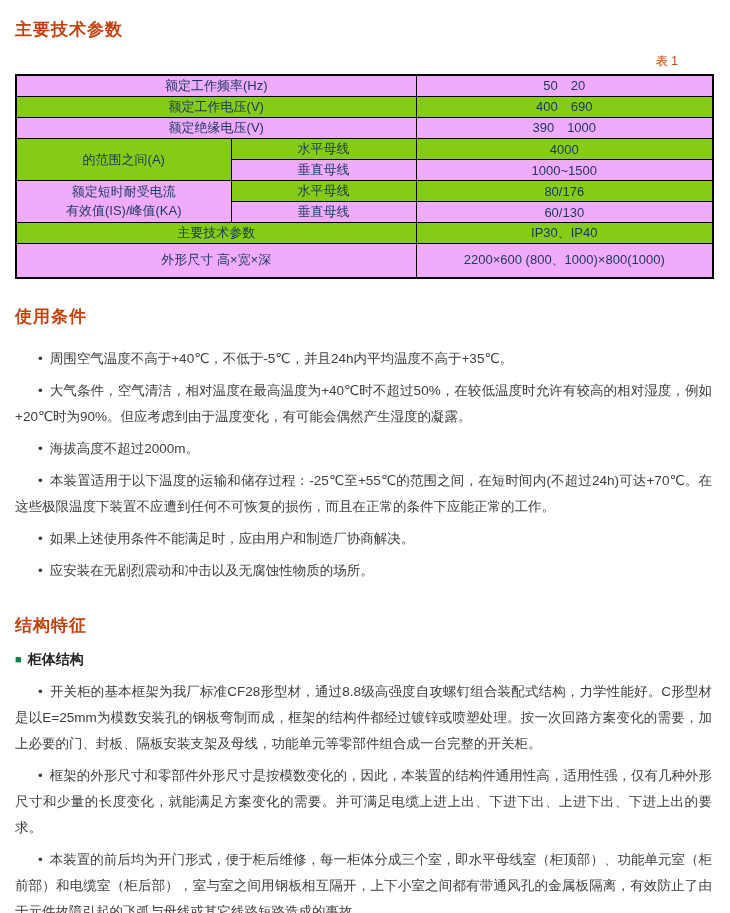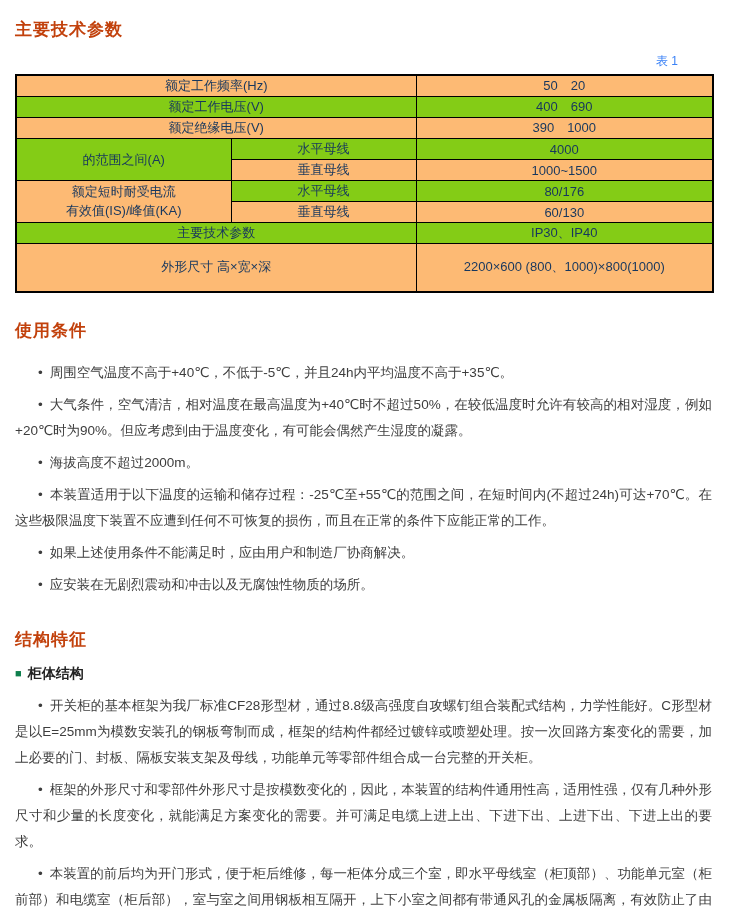--- a/index.html
+++ b/index.html
@@ -11,36 +11,36 @@
   }
   .page { padding: 18px 18px 0 15px; }
 
   h1.sec, h2.sec {
     color: #c2410c; font-size: 17px; font-weight: bold; letter-spacing: 1px;
   }
   h1.sec { margin-bottom: 12px; }
 
   .table-caption {
     text-align: right; padding-right: 34px; margin-bottom: 4px;
-    font-size: 12px; color: #3b82f6;
+    font-size: 12px; color: #c2410c;
   }
 
   table.spec {
     width: 100%; border-collapse: collapse; border: 2px solid #000;
     table-layout: fixed;
   }
   table.spec td {
     border: 1px solid #000; height: 21px; padding: 1px 4px;
     font-size: 13px; color: #17375e; text-align: center; vertical-align: middle;
     overflow: hidden; white-space: nowrap;
   }
-  td.blue  { background: #fdba74; }
+  td.blue  { background: #f0abfc; }
   td.cream { background: #84cc16; }
   td.two-line { white-space: normal; line-height: 1.45; }
-  tr.tall td { height: 48px; }
+  tr.tall td { height: 34px; }
 
   h2.sec.usage { margin-top: 26px; margin-bottom: 18px; }
   h2.sec.structure { margin-top: 30px; margin-bottom: 14px; }
 
   p.li {
     font-size: 13.5px; line-height: 26px; text-indent: 23px;
     margin-bottom: 6px; color: #3d3d3d; text-align: justify;
   }
   p.li .b { margin-right: 7px; color: #3d3d3d; }
 

